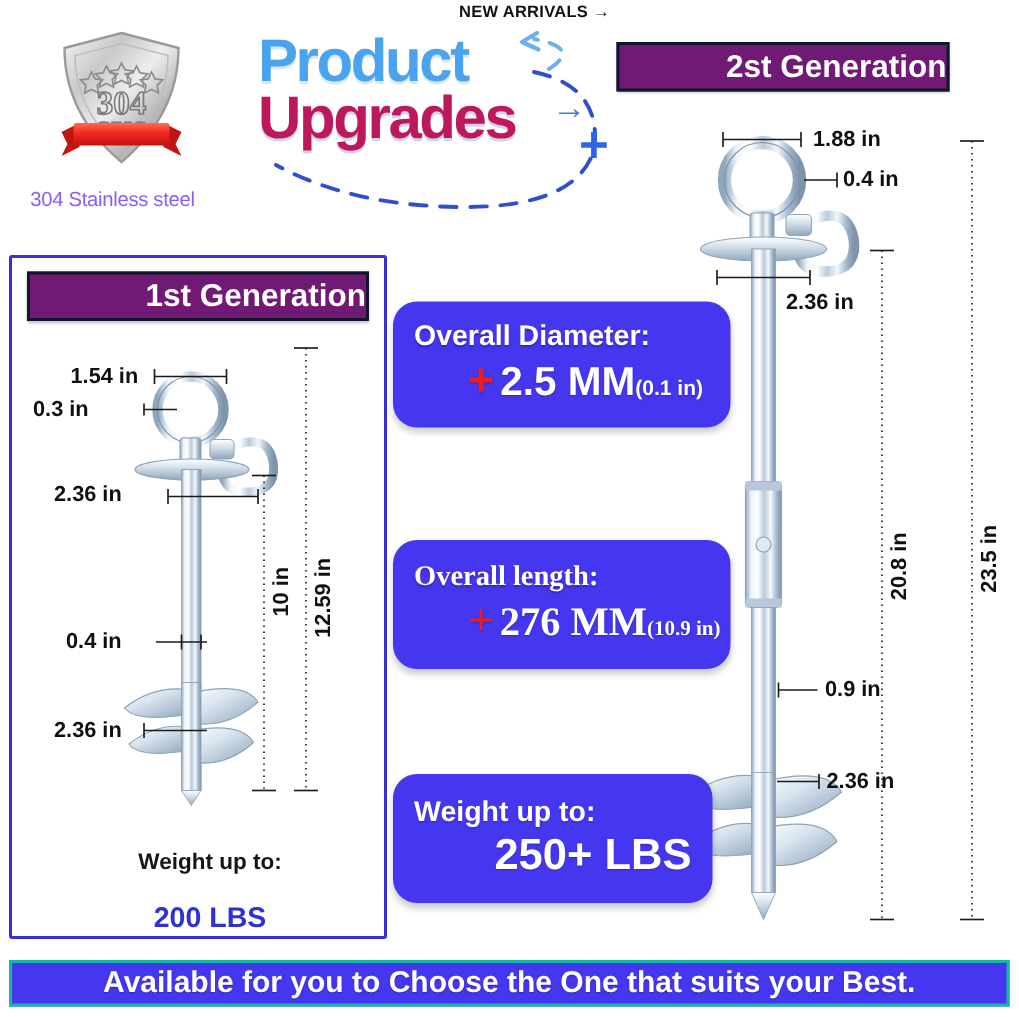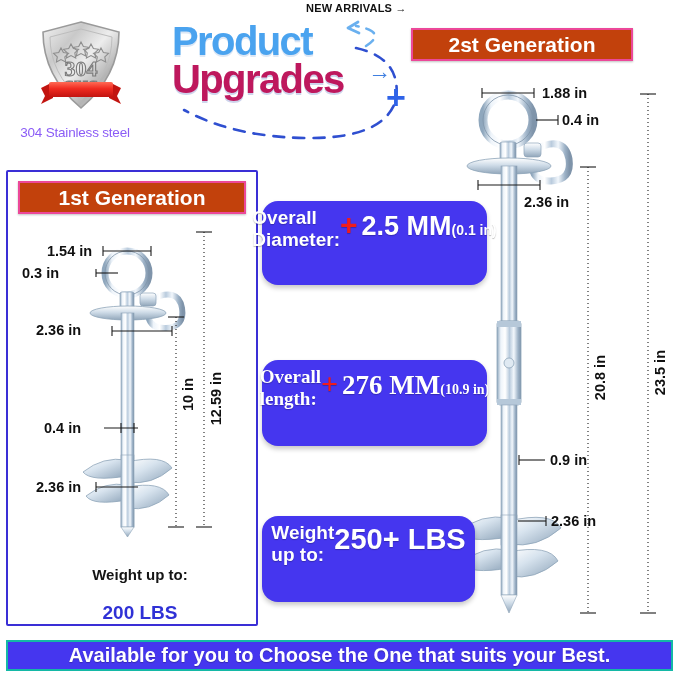--- a/index.html
+++ b/index.html
@@ -35,50 +35,50 @@
   .logo-plus{position:absolute;left:214px;top:56px;font-size:34px;color:#2f63e8;font-weight:800;}
   .logo-dash{position:absolute;left:-12px;top:-8px;pointer-events:none;}
 
   .new-arrivals{
     position:absolute;left:306px;top:2px;font-size:11px;font-weight:700;
     color:#111;letter-spacing:0.2px;white-space:nowrap;
   }
 
   
   .chip{
-    position:absolute;background:#c2410c;border:2px solid #ec4899;
-    color:#fff;font-weight:800;text-align:center;
+    position:absolute;background:#701a75;border:2px solid #0f172a;
+    color:#fff;font-weight:800;text-align:right;
     box-shadow:0 1px 2px rgba(0,0,0,.25);
   }
   #chip-gen1{left:18px;top:181px;width:224px;height:29px;line-height:29px;font-size:21px;}
   #chip-gen2{left:411px;top:28px;width:218px;height:29px;line-height:29px;font-size:21px;}
 
   
   .panel{
     position:absolute;left:6px;top:170px;width:248px;height:452px;
     border:2px solid #3a2fd6;background:#fff;border-radius:2px;
   }
 
   
   .callout{
     position:absolute;background:#4536ef;border-radius:16px;color:#fff;
     box-shadow:0 3px 5px rgba(0,0,0,.22);
-    display:flex;flex-direction:row;justify-content:center;
+    display:flex;flex-direction:column;justify-content:center;
     padding:6px 14px;box-sizing:border-box;
   }
   .callout .c-top{font-size:19px;font-weight:800;line-height:1.15;
     text-shadow:0 1px 1px rgba(0,0,0,.25);}
   .callout .c-bot{font-size:27px;font-weight:800;line-height:1.15;margin-top:1px;
-    text-shadow:0 1px 1px rgba(0,0,0,.25);white-space:nowrap;}
+    text-shadow:0 1px 1px rgba(0,0,0,.25);white-space:nowrap;margin-left:36px;}
   .callout .c-bot .plus{color:#f01c1c;font-size:30px;margin-right:4px;}
   .callout .c-bot .sub{font-size:14px;font-weight:800;}
   #callout-diameter{left:262px;top:201px;width:225px;height:84px;}
   #callout-length{left:262px;top:360px;width:225px;height:86px;font-family:Liberation Serif, serif;}
   #callout-weight{left:262px;top:516px;width:213px;height:86px;}
-  #callout-weight .c-bot{font-size:29px;text-align:center;}
+  #callout-weight .c-bot{font-size:29px;text-align:right;}
   #callout-weight .c-top{text-align:left;}
 
   
   .gen1-weight{position:absolute;left:60px;top:566px;width:160px;text-align:center;}
   .gen1-weight .lbl{font-size:15px;font-weight:700;color:#151515;}
   .gen1-weight .val{font-size:19px;font-weight:800;color:#2f31d6;margin-top:19px;}
 
   
   .banner{
     position:absolute;left:6px;top:640px;width:667px;height:31px;

